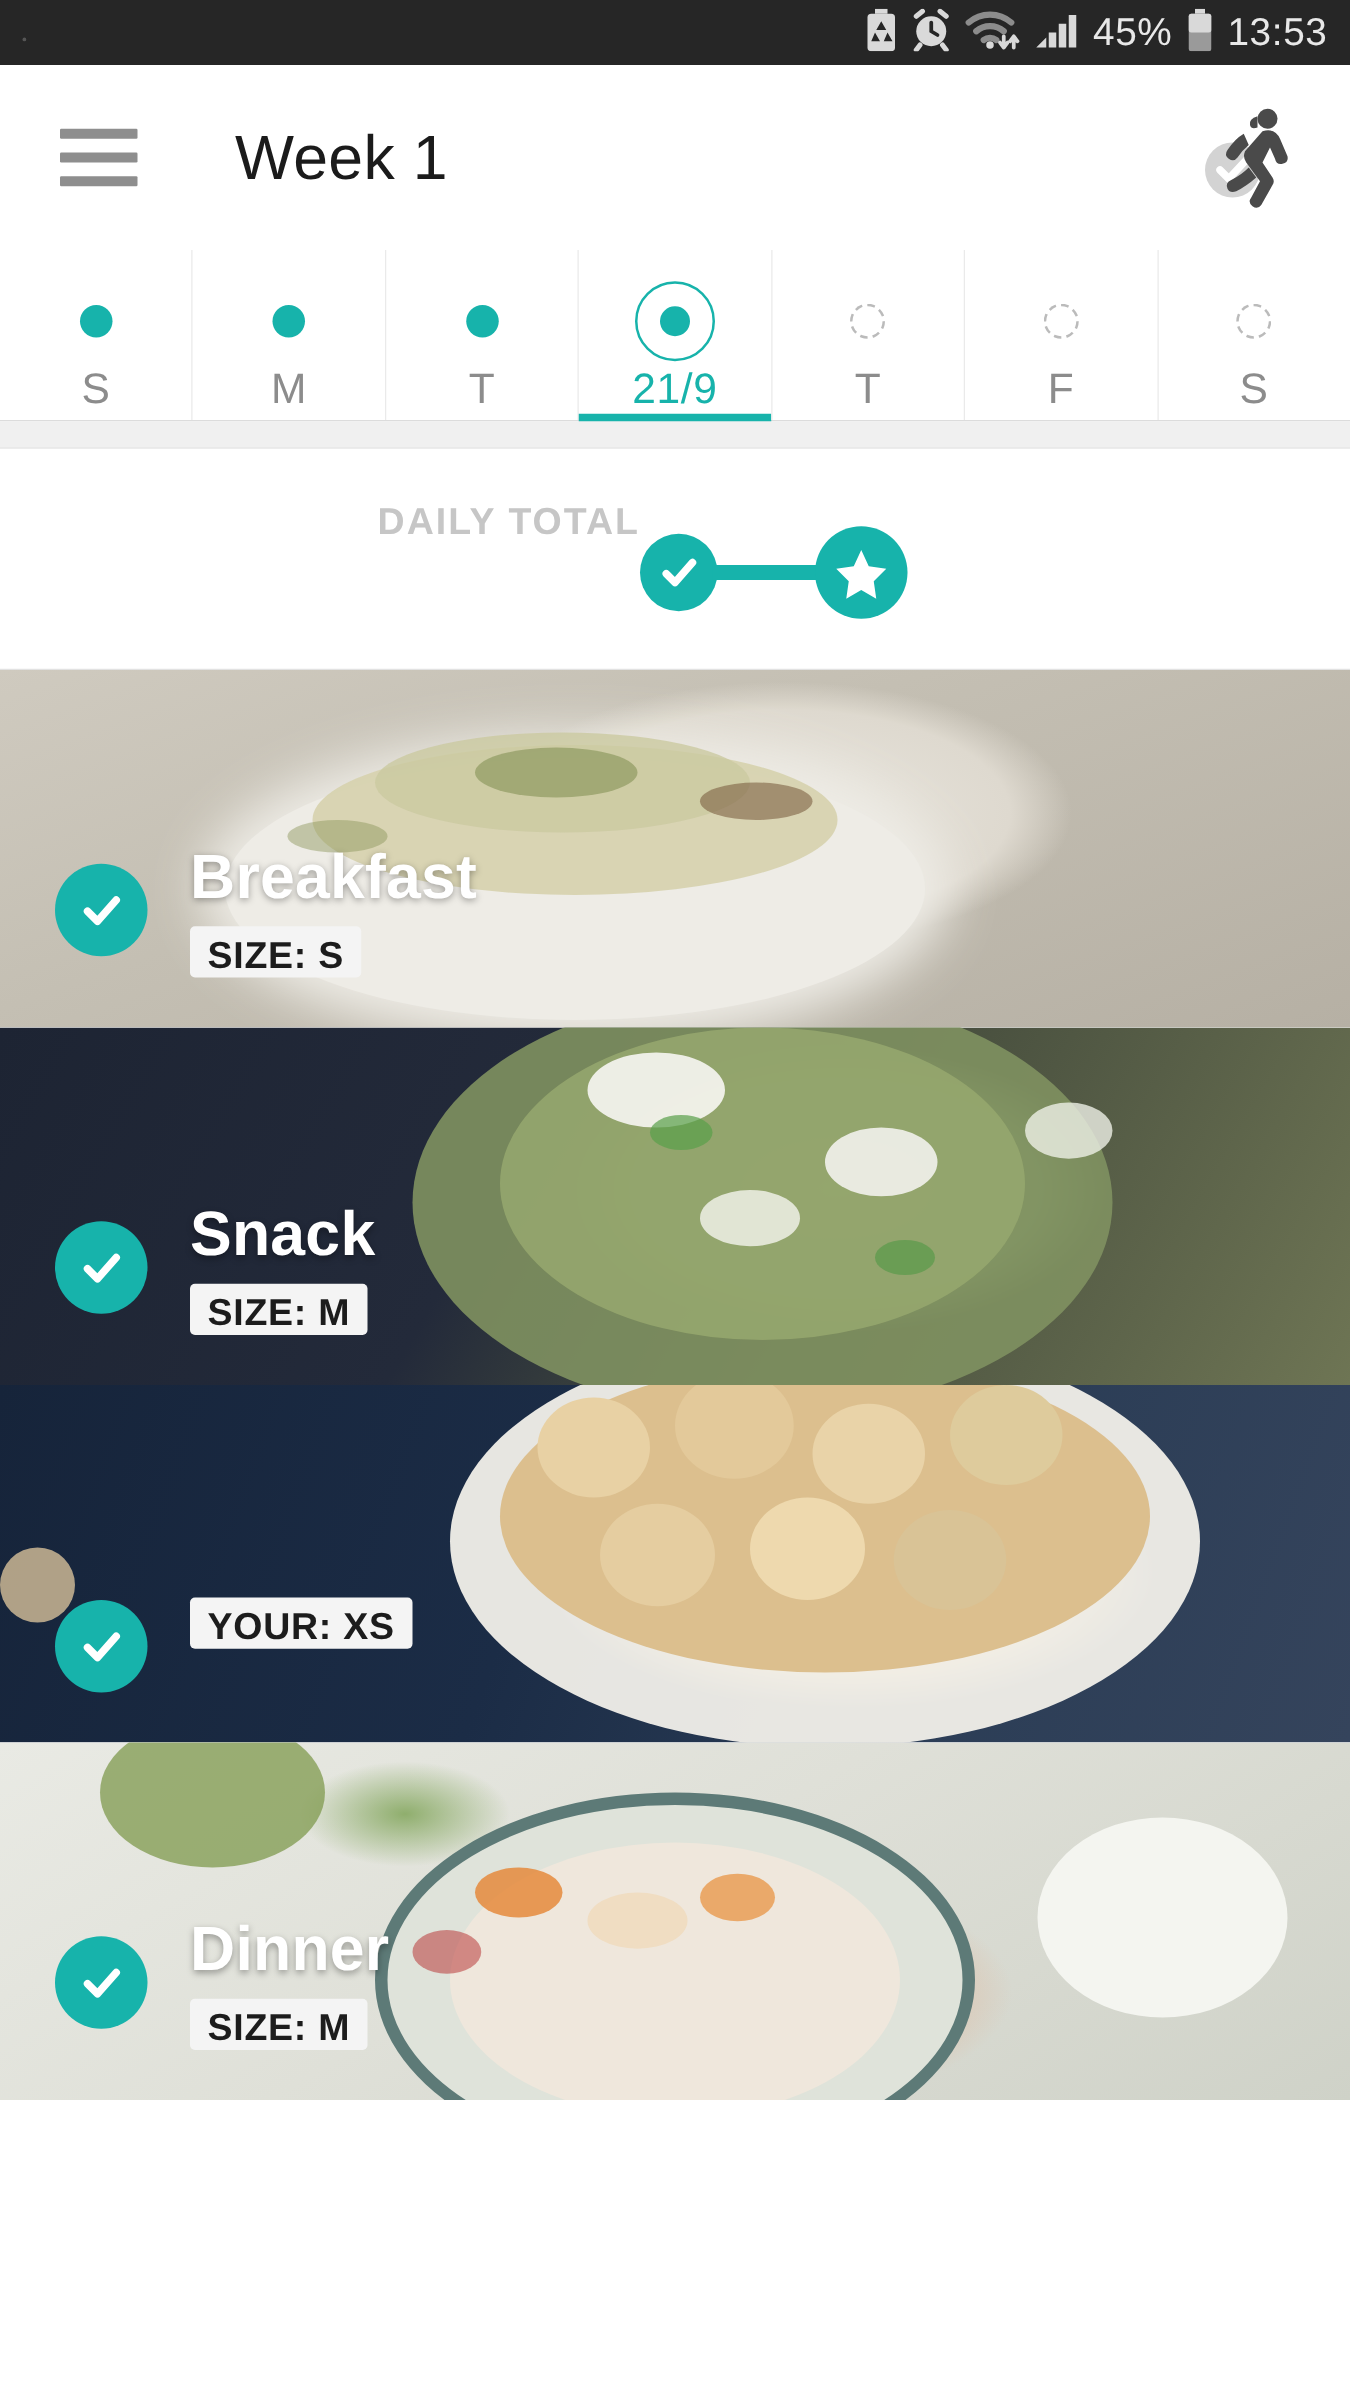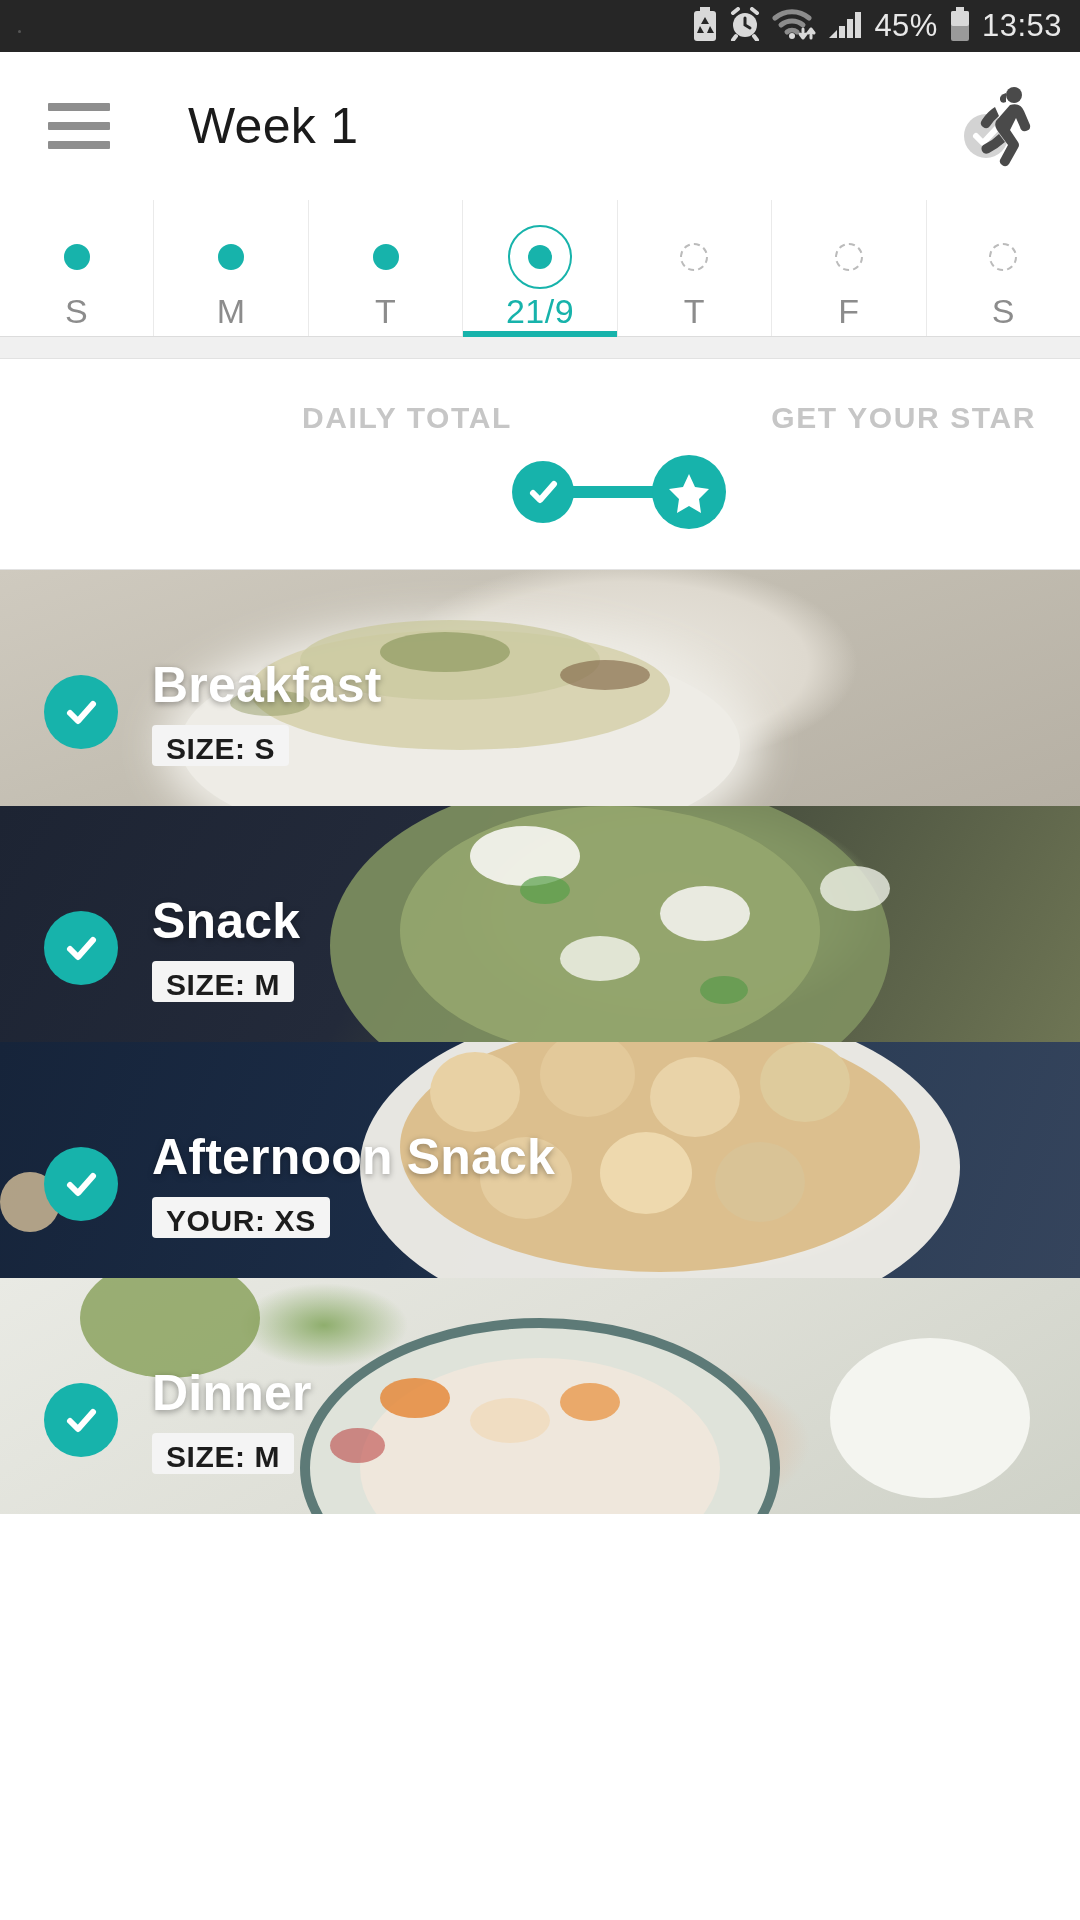--- a/index.html
+++ b/index.html
@@ -65,21 +65,21 @@
   .sum-label{ font-size:30px; letter-spacing:1.6px; color:#c6c6c6; font-weight:700; }
   .sum-value{ font-size:44px; color:#2b2b2b; margin-top:26px; font-weight:400; }
   .star-track{ margin-top:20px; display:flex; align-items:center; }
   .node{ width:62px;height:62px;border-radius:50%;background:#17b3ab;
     display:flex;align-items:center;justify-content:center;flex:none; }
   .node.big{ width:74px;height:74px; }
   .connector{ height:12px; background:#17b3ab; width:86px; margin:0 -4px; flex:none;}
 
   
   .meals{ }
-  .meal{ position:relative; height:236px; overflow:hidden; }
+  .meal{ position:relative; height:286px; overflow:hidden; }
   .meal .photo{ position:absolute; inset:0; }
   .meal-content{ position:absolute; left:44px; bottom:40px; right:40px;
     display:flex; align-items:flex-start; }
   .check{ width:74px;height:74px;border-radius:50%;background:#17b3ab;flex:none;
     display:flex;align-items:center;justify-content:center; margin-top:16px;}
   .meal-text{ margin-left:34px; }
   .meal-name{ font-size:50px; color:#fff; font-weight:700; letter-spacing:.2px;
     text-shadow:0 2px 6px rgba(0,0,0,.35); line-height:1.05;}
   .size-badge{ display:inline-block; background:#f4f4f4; color:#1c1c1c;
     font-size:30px; font-weight:700; padding:7px 14px 0 14px; border-radius:4px;
@@ -245,21 +245,20 @@
   </div>
 </div>
 
 <div class="band"></div>
 
 <div class="summary">
   <div class="sum-col">
     <div class="sum-label">DAILY TOTAL</div>
   </div>
   <div class="sum-col right">
-    <div class="sum-label">GET YOUR STAR</div>
     <div class="star-track">
       <span class="node">
         <svg width="40" height="40" viewBox="0 0 40 40">
           <path d="M10 21 L17 28 L31 12" stroke="#ffffff" stroke-width="6" fill="none" stroke-linecap="round" stroke-linejoin="round"></path>
         </svg>
       </span>
       <span class="connector"></span>
       <span class="node big">
         <svg width="46" height="46" viewBox="0 0 46 46">
           <path d="M23 5 L29 18 L43 20 L33 30 L35 44 L23 37 L11 44 L13 30 L3 20 L17 18 Z" fill="#ffffff"></path>
@@ -330,21 +329,20 @@
       <span class="blob" style="left:715px;top:100px;width:90px;height:80px;background:#d9c396;"></span>
       <span class="blob" style="left:0px;top:130px;width:60px;height:60px;background:#d7c09a;opacity:.8;"></span>
     </div>
     <div class="meal-content">
       <span class="check">
         <svg width="44" height="44" viewBox="0 0 44 44">
           <path d="M11 23 L19 31 L34 14" stroke="#ffffff" stroke-width="6" fill="none" stroke-linecap="round" stroke-linejoin="round"></path>
         </svg>
       </span>
       <span class="meal-text">
-        <span class="meal-name" style="display:block">Afternoon Snack</span>
         <span class="size-badge">YOUR: XS</span>
       </span>
     </div>
   </div>
 
   <div class="meal">
     <div class="photo bg-dinner">
       <span class="blob" style="left:300px;top:40px;width:480px;height:300px;background:#dfe3da;border:10px solid #5d7a77;"></span>
       <span class="blob" style="left:360px;top:80px;width:360px;height:220px;background:#efe7dc;"></span>
       <span class="blob" style="left:380px;top:100px;width:70px;height:40px;background:#e58a3c;opacity:.85;"></span>

